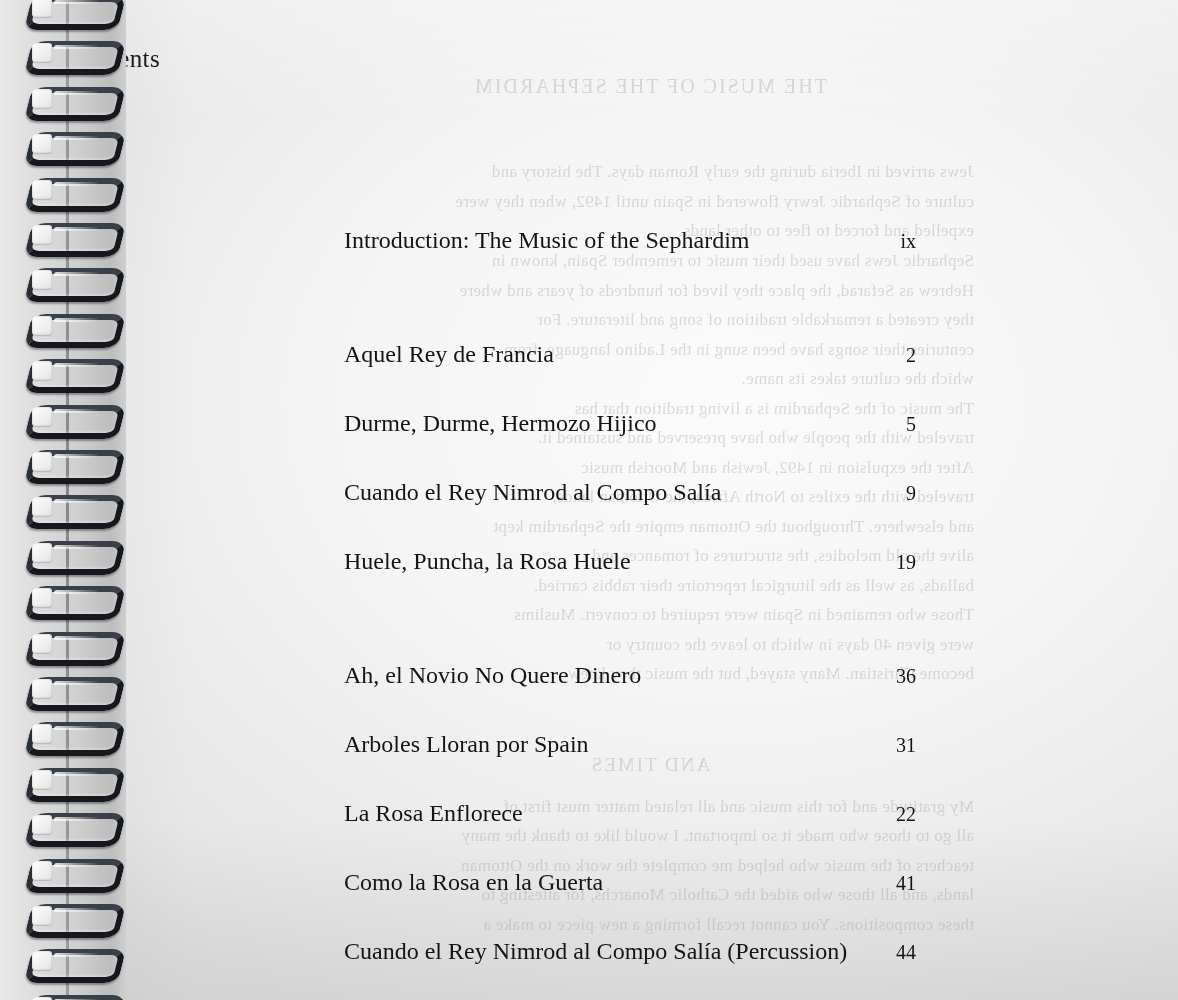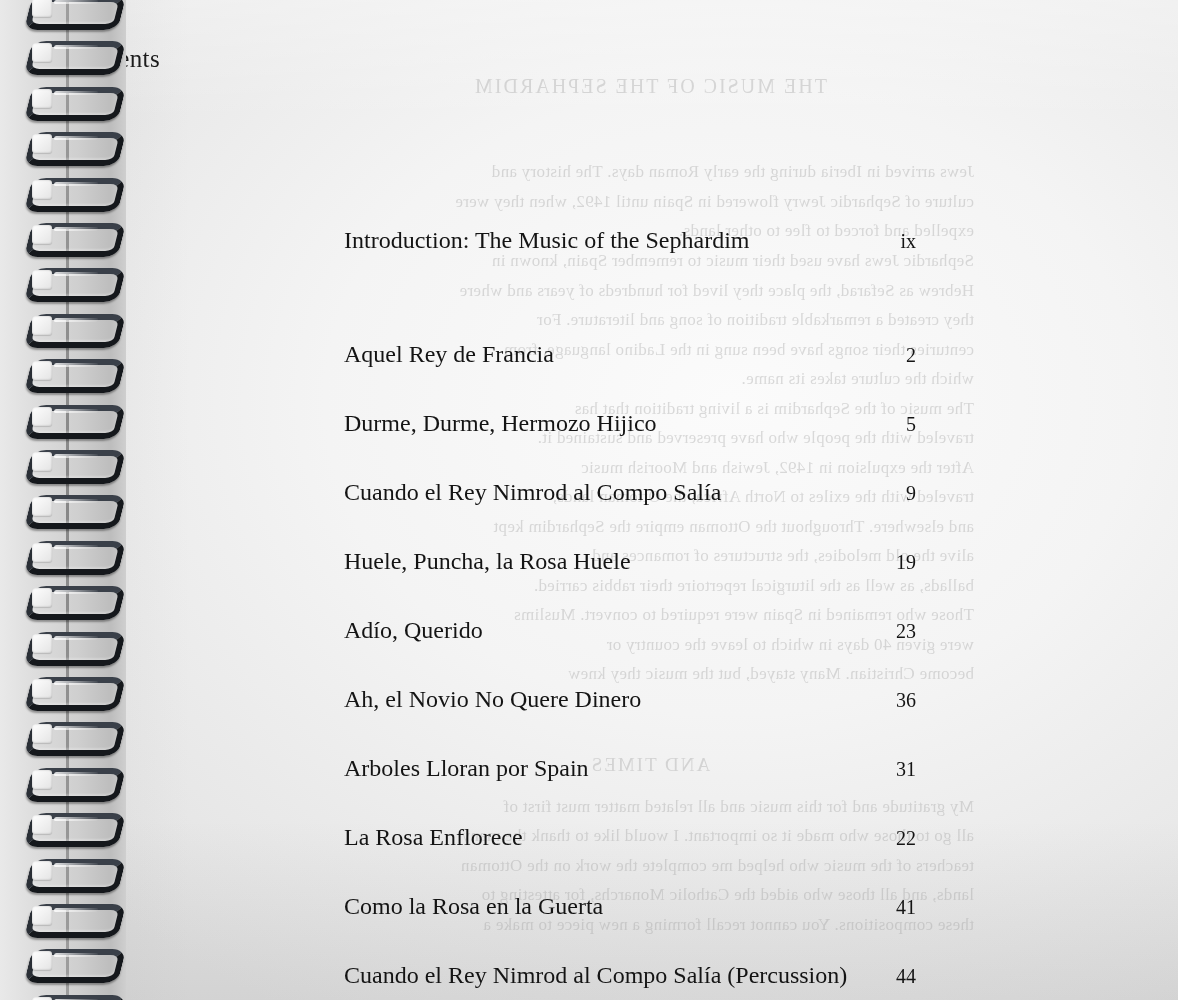--- a/index.html
+++ b/index.html
@@ -244,24 +244,20 @@
         <span class="pageno">9</span>
       </div>
       <div class="gap-list"></div>
 
       <div class="toc-row">
         <span class="title">Huele, Puncha, la Rosa Huele</span>
         <span class="pageno">19</span>
       </div>
       <div class="gap-list"></div>
 
-      <div class="toc-row">
-        <span class="title">Adío, Querido</span>
-        <span class="pageno">23</span>
-      </div>
       <div class="gap-list"></div>
 
       <div class="toc-row">
         <span class="title">Ah, el Novio No Quere Dinero</span>
         <span class="pageno">36</span>
       </div>
       <div class="gap-list"></div>
 
       <div class="toc-row">
         <span class="title">Arboles Lloran por Spain</span>

